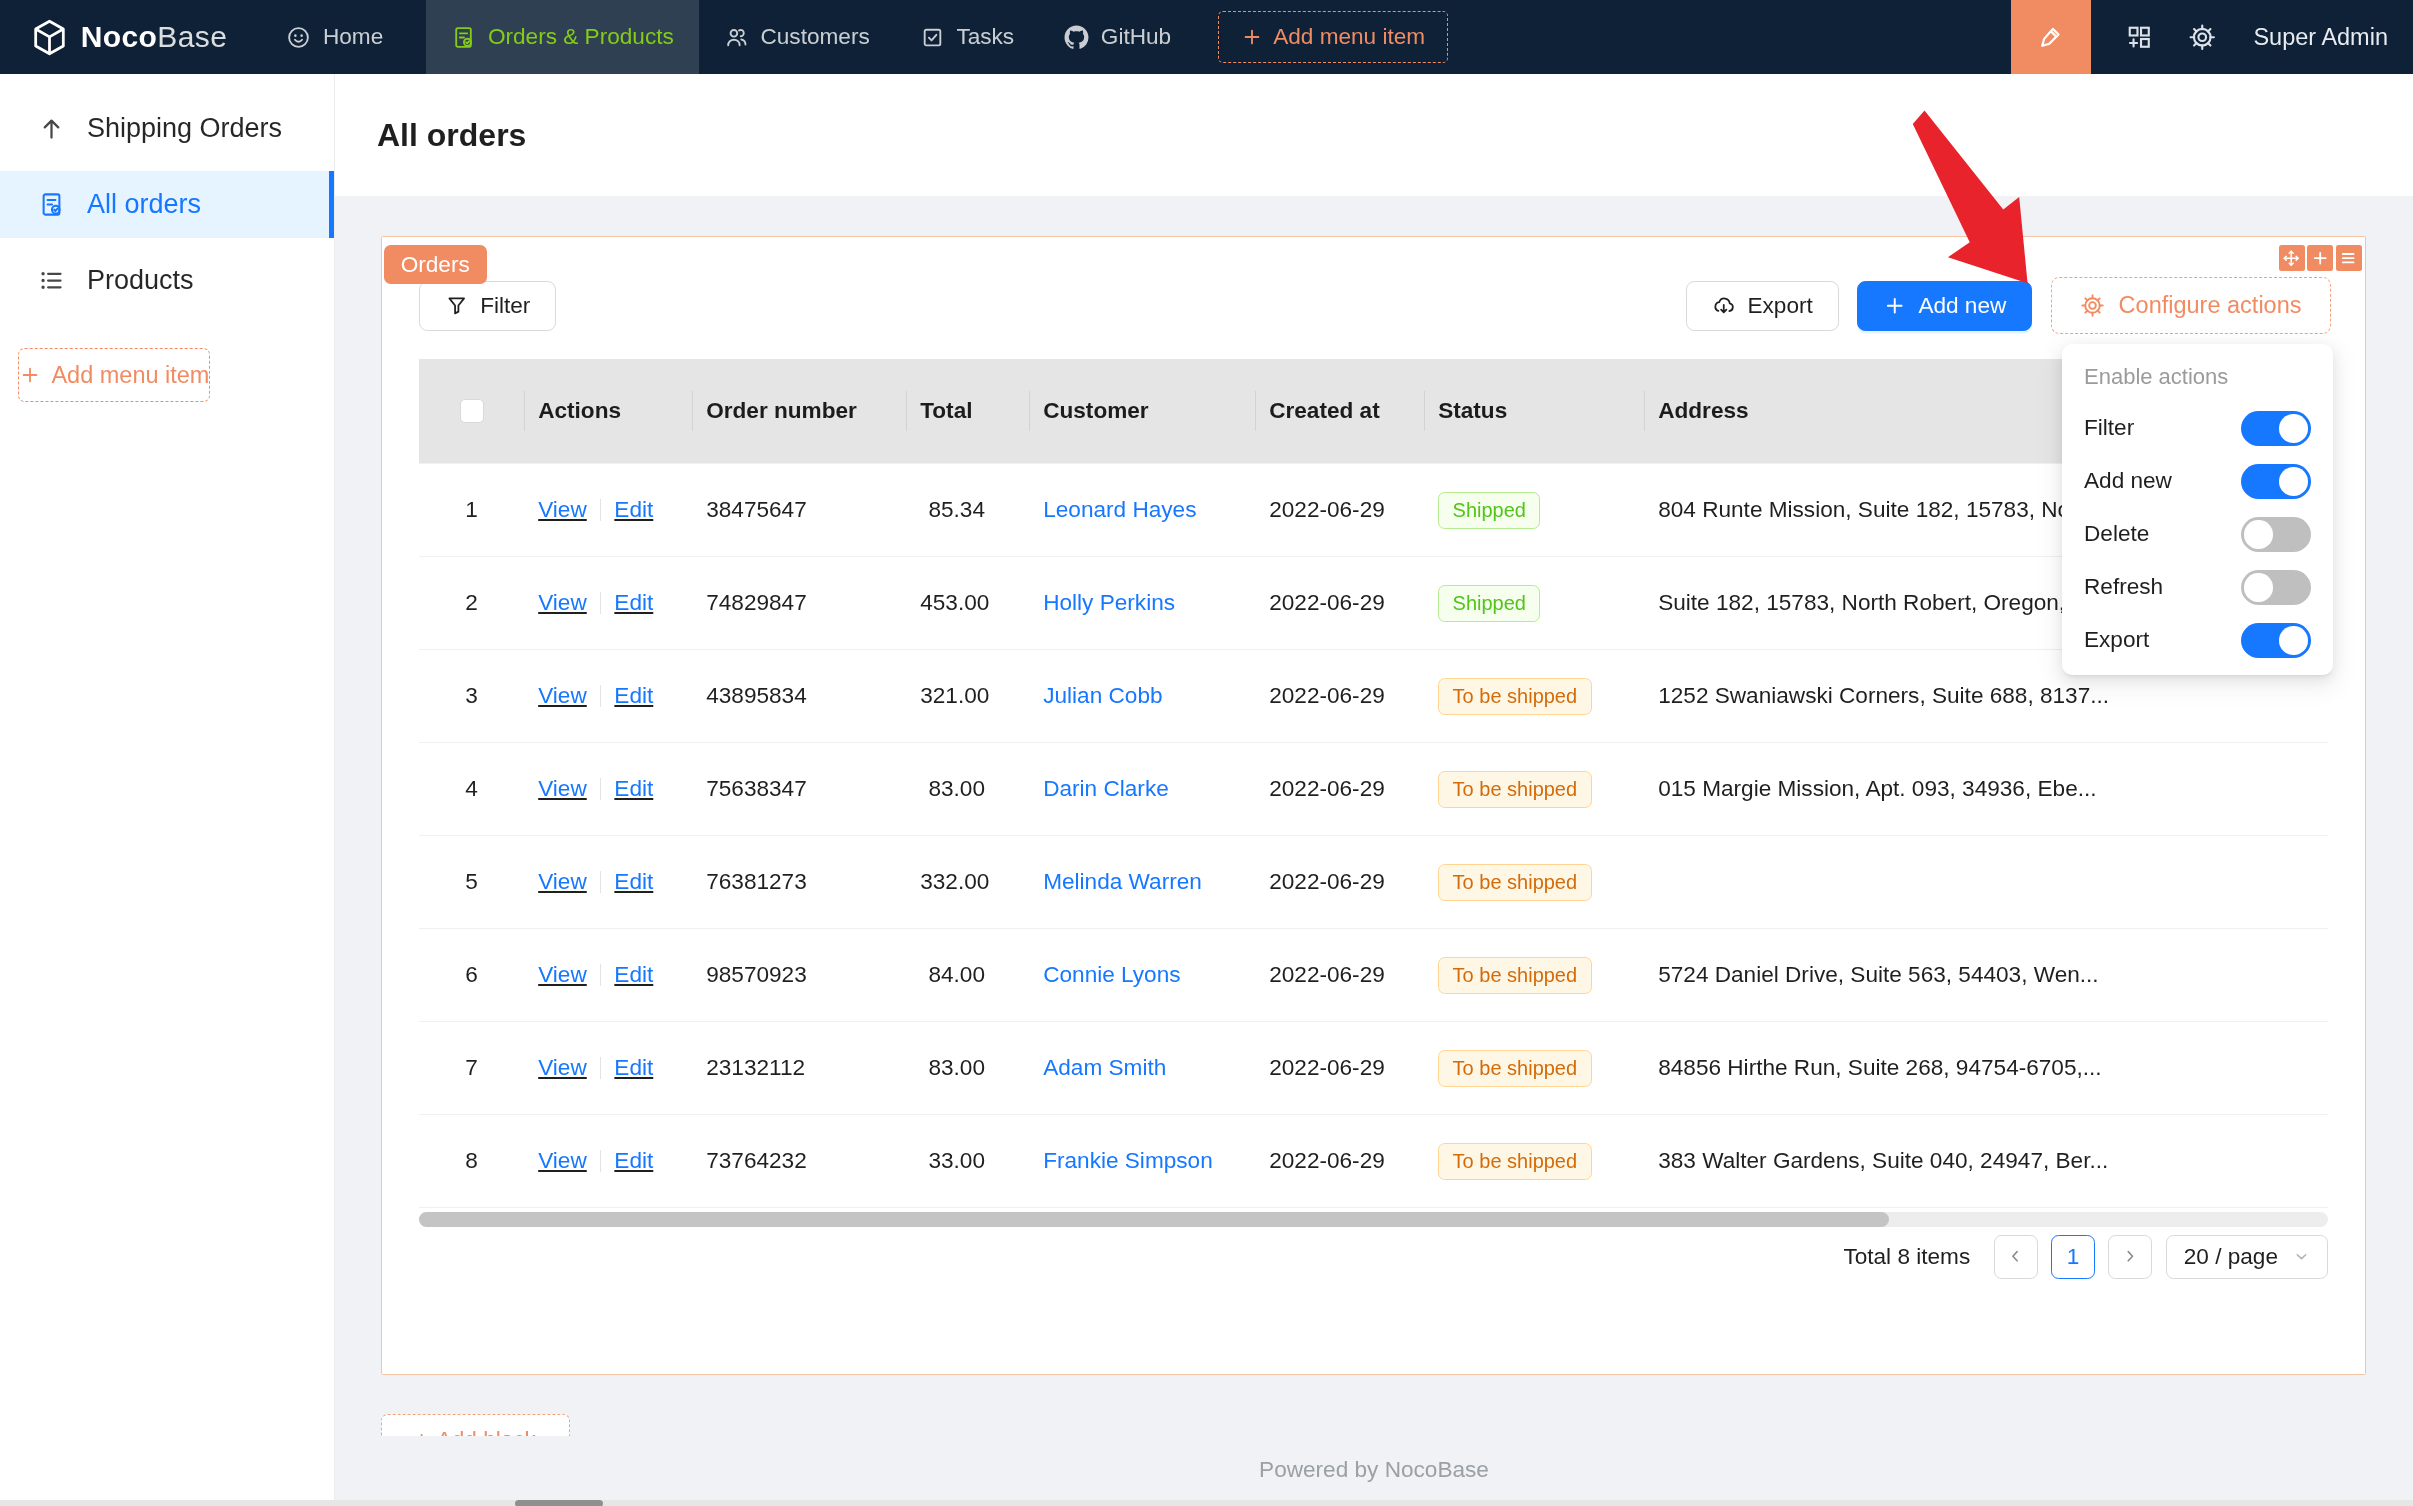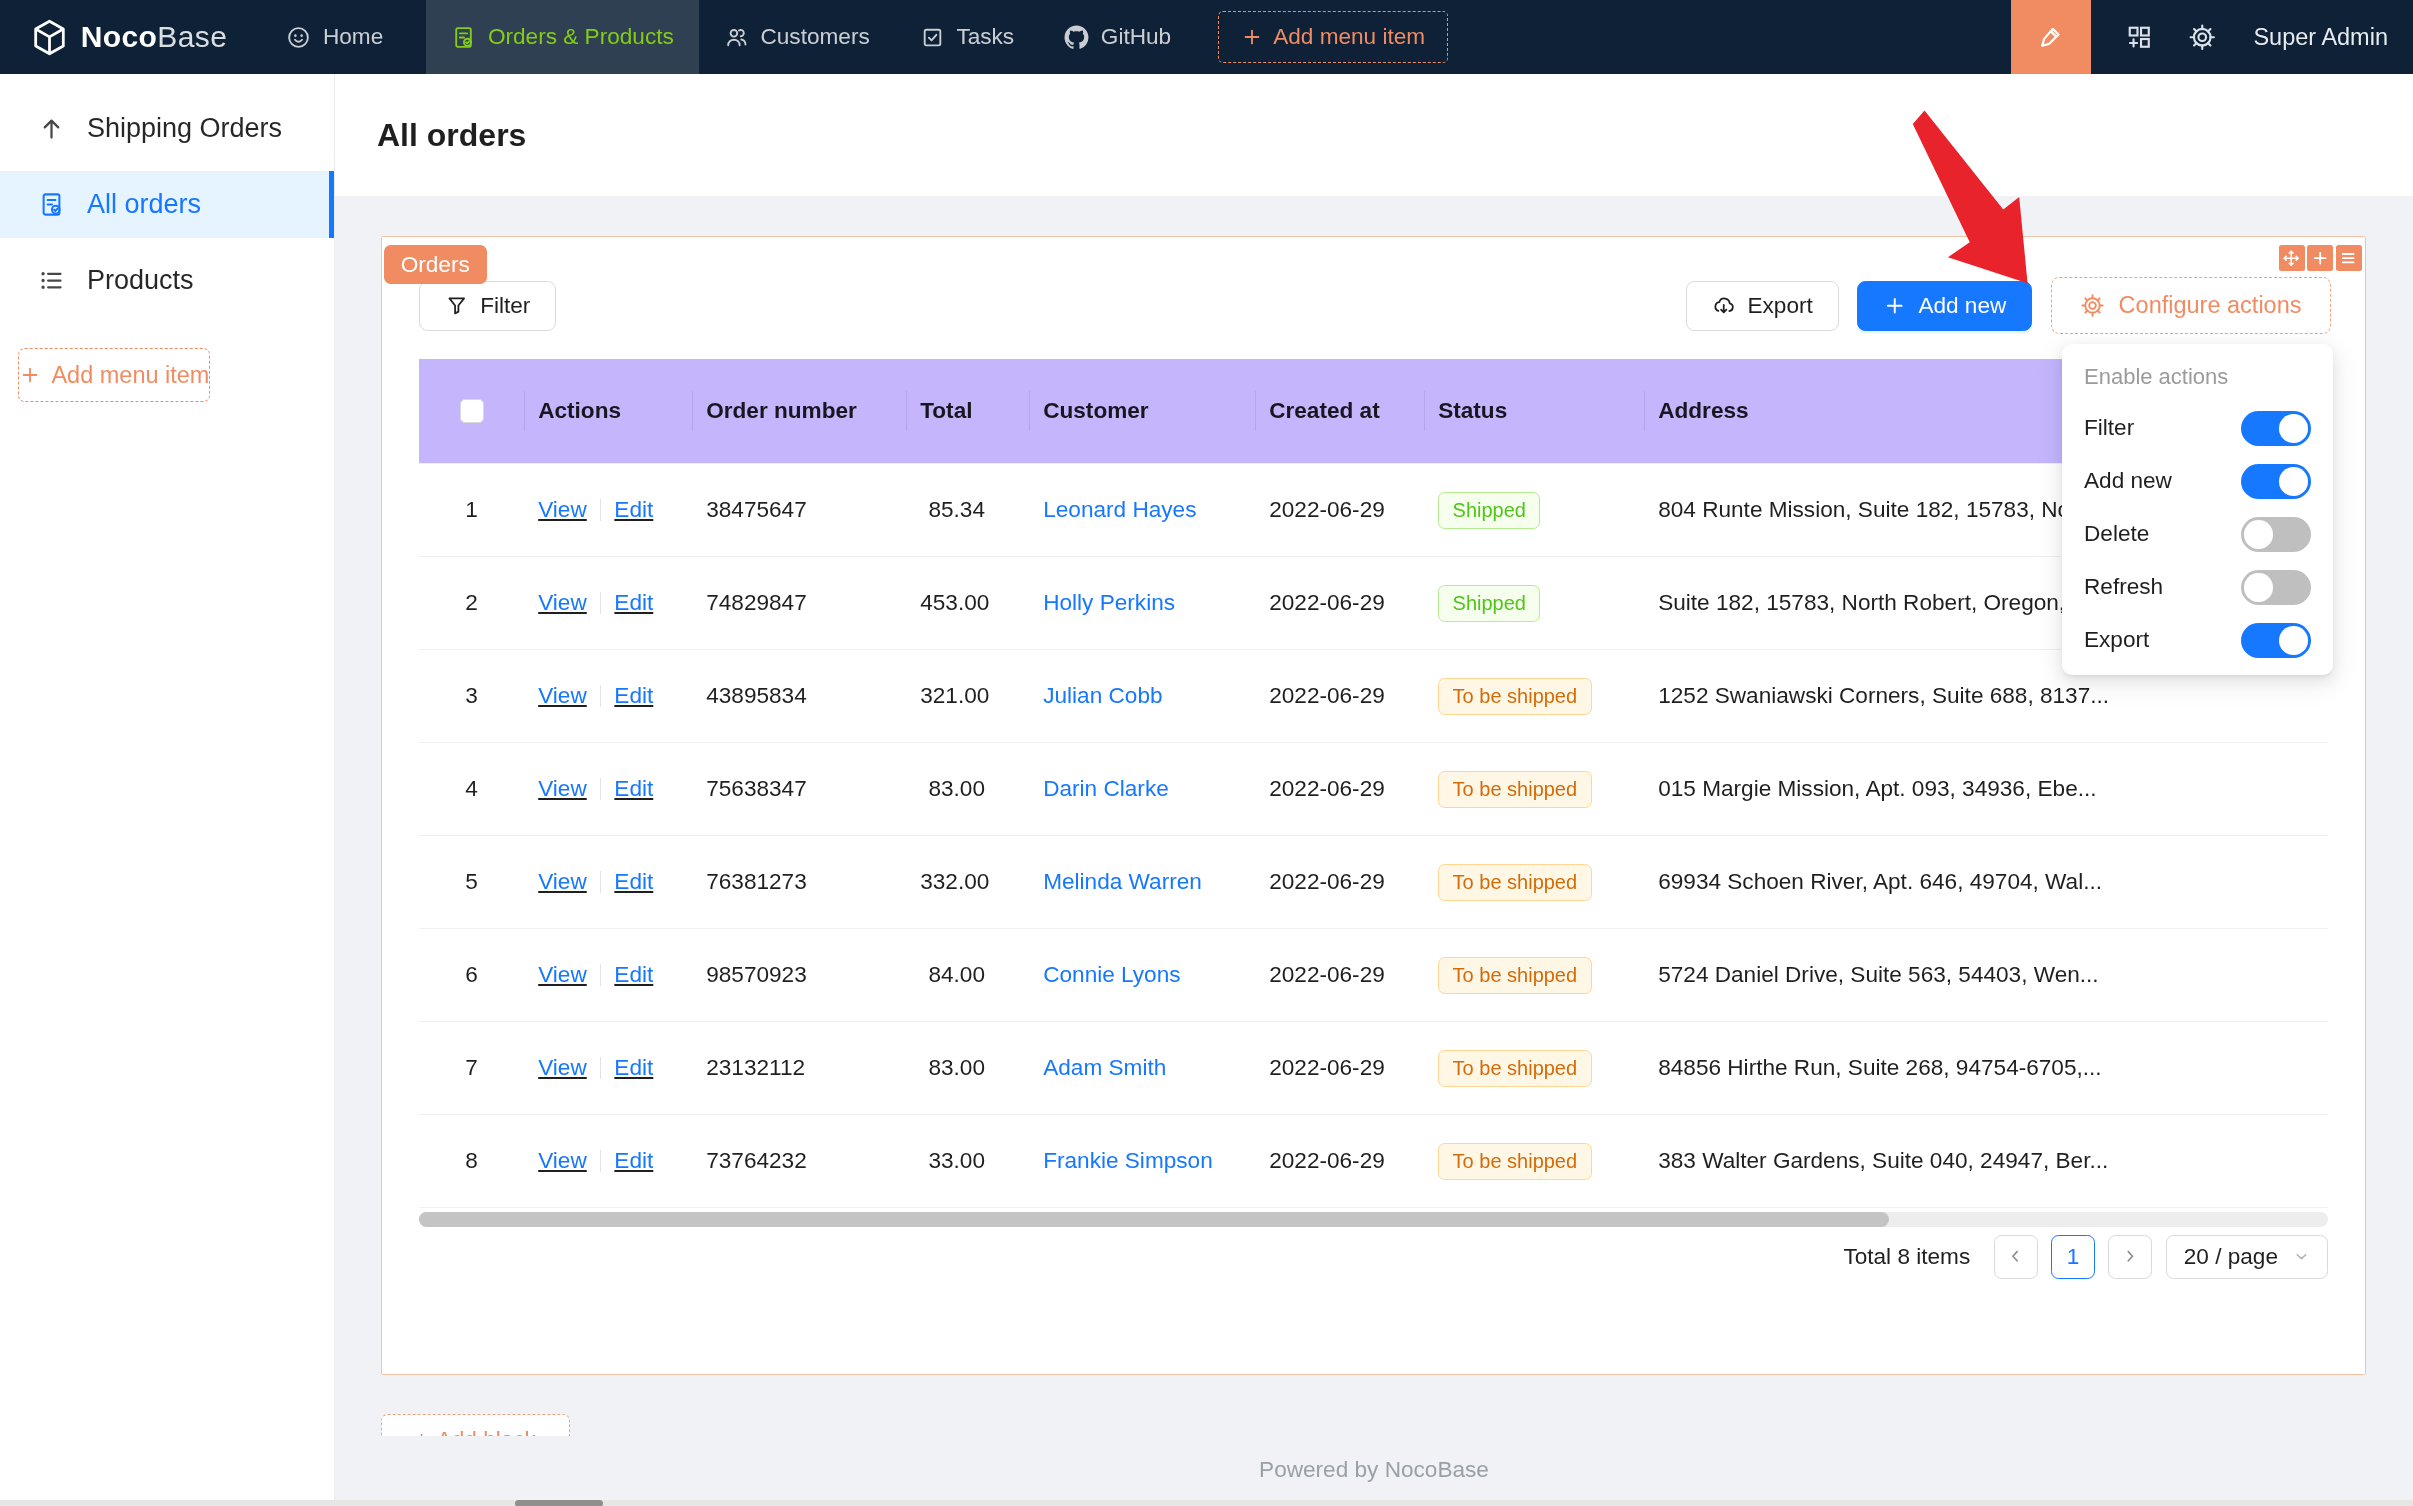--- a/index.html
+++ b/index.html
@@ -105,21 +105,21 @@
   }
   .btn-configure svg { width: 25px; height: 25px; }
 
   
   .table { position: absolute; left: 37px; right: 37px; top: 122px; }
   .thead, .trow {
     display: grid;
     grid-template-columns: 105px 168px 214px 123px 226px 169px 220px 1fr;
     align-items: center;
   }
-  .thead { height: 105px; border-bottom: 0.8px solid #f0f0f0; background: #c4b5fd; }
+  .thead { height: 105px; border-bottom: 0.8px solid #f0f0f0; background: #e5e5e5; }
   .th { font-size: 22.6px; font-weight: 600; padding-left: 14.2px; position: relative; height: 100%; display: flex; align-items: center; }
   .th:not(:first-child)::before {
     content: ""; position: absolute; left: 0; top: 32px; bottom: 32px; width: 0.8px; background: rgba(5,5,5,0.08);
   }
   .th-select { justify-content: center; padding-left: 0; }
   .checkbox { width: 24px; height: 24px; border: 1.7px solid #d9d9d9; border-radius: 5px; background: #fff; cursor: pointer; }
   .trow { height: 93px; border-bottom: 0.8px solid #f0f0f0; }
   .td { font-size: 22.6px; padding-left: 14.2px; overflow: hidden; white-space: nowrap; }
   .td-index { text-align: center; padding-left: 0; }
   .td-actions { display: flex; align-items: center; text-decoration: underline; }
@@ -473,21 +473,20 @@
                 </div>
                 <div class="td">76381273</div>
                 <div class="td td-total">332.00</div>
                 <div class="td">
                   <a class="link">Melinda Warren</a>
                 </div>
                 <div class="td">2022-06-29</div>
                 <div class="td">
                   <span class="badge badge-to-be-shipped">To be shipped</span>
                 </div>
-                <div class="td td-address">69934 Schoen River, Apt. 646, 49704, Wal...</div>
               </div>
 
               <div class="trow">
                 <div class="td td-index">6</div>
                 <div class="td td-actions">
                   <a class="link">View</a>
                   <span class="vdiv"></span>
                   <a class="link">Edit</a>
                 </div>
                 <div class="td">98570923</div>

